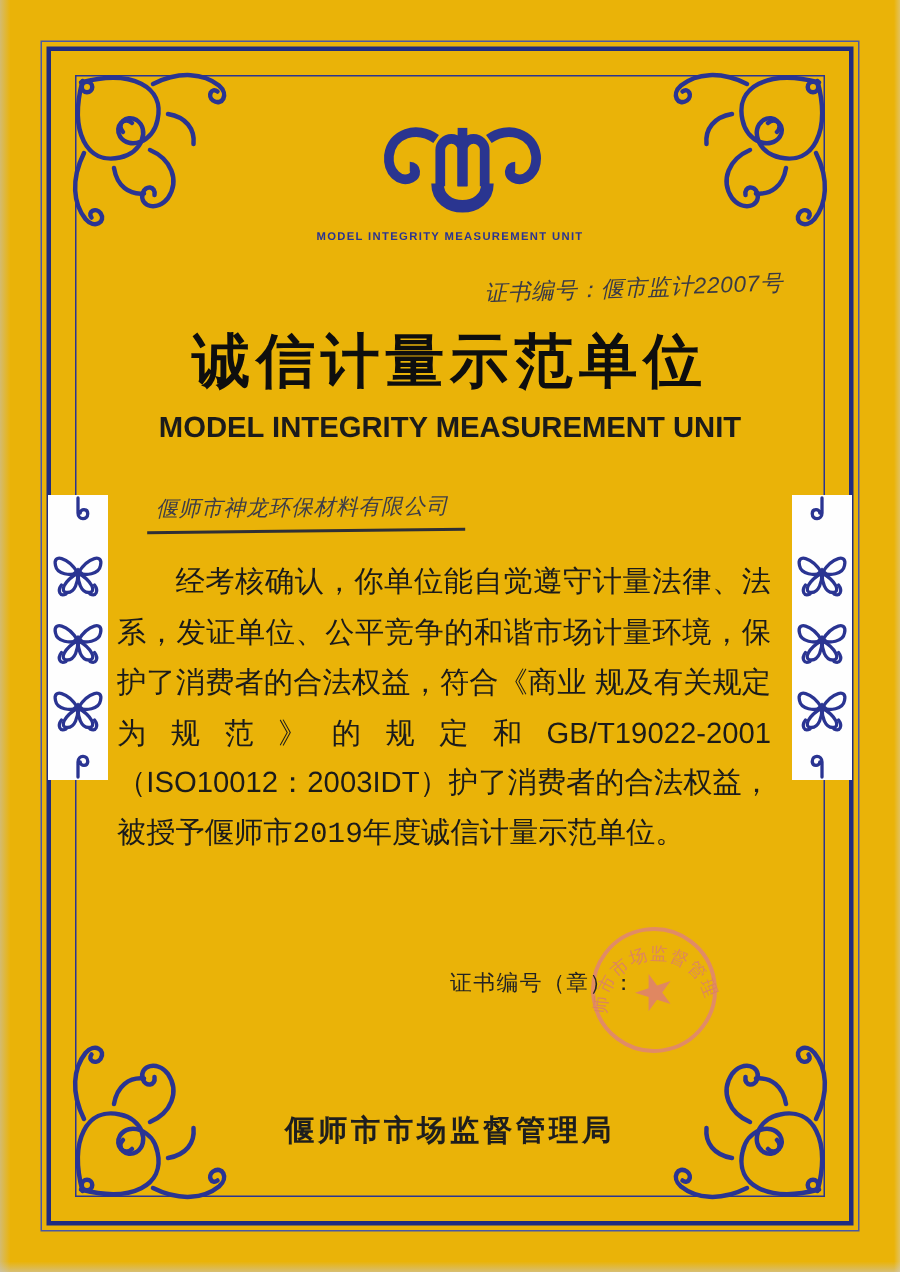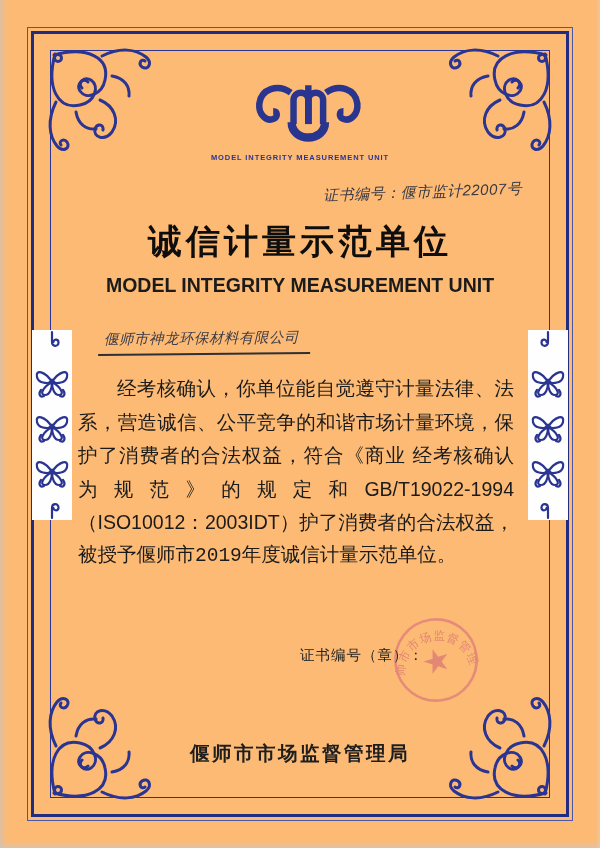--- a/index.html
+++ b/index.html
@@ -1,16 +1,16 @@
 <!DOCTYPE html>
 <html><head>
 <meta charset="utf-8">
 <style>
   html,body{margin:0;padding:0;background:#ffffff;}
-  .page{position:relative;width:600px;height:848px;background:#fdba74;overflow:hidden;
+  .page{position:relative;width:600px;height:848px;background:#eab308;overflow:hidden;
         font-family:"Liberation Sans","DejaVu Sans",sans-serif;}
 
   
   .scan-left{position:absolute;left:0;top:0;bottom:0;width:7px;
     background:linear-gradient(to right,#c2c2c4,rgba(255,255,255,0));opacity:.55;z-index:5;}
   .scan-bottom{position:absolute;left:0;right:0;bottom:0;height:7px;
     background:linear-gradient(to top,#c8c8ca,rgba(255,255,255,0));opacity:.55;z-index:5;}
   .scan-right{position:absolute;right:0;top:0;bottom:0;width:4px;
     background:linear-gradient(to left,#d8d8da,rgba(255,255,255,0));opacity:.4;z-index:5;}
 
@@ -34,21 +34,21 @@
   
   .logo-block{position:absolute;top:76px;left:0;width:100%;text-align:center;z-index:3;}
   .logo-mark{display:block;margin:0 auto;}
   .logo-wordmark{display:block;margin-top:3px;font-size:7.5px;font-weight:bold;
     letter-spacing:.9px;color:#2a3492;}
 
   .cert-no{position:absolute;top:183px;right:78px;font-size:15px;font-style:italic;
     color:#3a3a46;transform:rotate(-2deg);letter-spacing:.5px;z-index:3;}
 
   .cert-title{position:absolute;top:214px;left:0;width:100%;text-align:center;
-    font-family:"Liberation Serif","DejaVu Serif",serif;font-size:34px;font-weight:900;
+    font-family:"Liberation Serif","DejaVu Serif",serif;font-size:39px;font-weight:900;
     letter-spacing:4px;color:#0e0e0e;line-height:56px;z-index:3;}
 
   .cert-subtitle{position:absolute;top:274px;left:0;width:100%;text-align:center;
     font-size:19.5px;font-weight:bold;color:#1b1b1b;letter-spacing:0;z-index:3;}
 
   .awardee{position:absolute;top:329px;left:98px;min-width:200px;font-size:14.5px;
     font-style:italic;color:#3d3d48;border-bottom:2px solid #2f2f36;
     padding:0 6px 5px 6px;transform:rotate(-.6deg);letter-spacing:.5px;z-index:3;display:inline-block;}
 
   .body-text{position:absolute;top:372px;left:78px;right:86px;font-size:19.5px;
@@ -175,23 +175,23 @@
     <span>证书编号：</span><span>偃市监计22007号</span>
   </div>
 
   <div class="cert-title">诚信计量示范单位</div>
   <div class="cert-subtitle">MODEL INTEGRITY MEASUREMENT UNIT</div>
 
   <div class="awardee">偃师市神龙环保材料有限公司</div>
 
   <div class="body-text">
     <div class="body-line first">经考核确认，你单位能自觉遵守计量法律、法</div>
-    <div class="body-line">系，营造诚信、公平竞争的和谐市场计量环境，保</div>
-    <div class="body-line">护了消费者的合法权益，符合《商业 经考核确认</div>
-    <div class="body-line">为规范》的规定和GB/T19022-1994</div>
+    <div class="body-line">系，发证单位、公平竞争的和谐市场计量环境，保</div>
+    <div class="body-line">护了消费者的合法权益，符合《商业 规及有关规定</div>
+    <div class="body-line">为规范》的规定和GB/T19022-2001</div>
     <div class="body-line">（ISO10012：2003IDT）护了消费者的合法权益，</div>
     <div class="body-line last">被授予偃师市2019年度诚信计量示范单位。</div>
   </div>
 
   <div class="issuer-label">证书编号（章）：</div>
 
   <div class="seal">
     <svg viewBox="0 0 126 126">
       <circle cx="63" cy="63" r="40" fill="none" stroke="#e0837b" stroke-width="2.6"></circle>
       <path id="sealArc" d="M30 76 A33 33 0 1 1 96 76" fill="none"></path>

